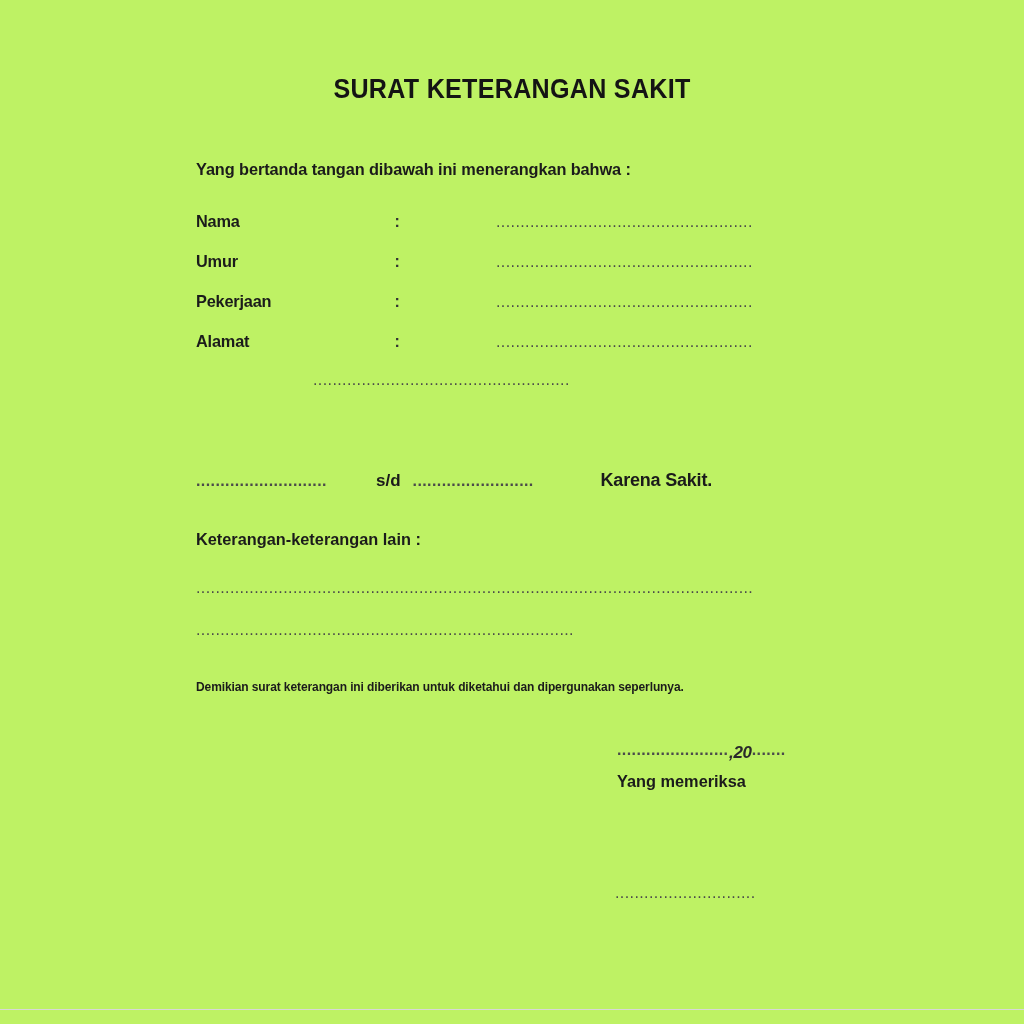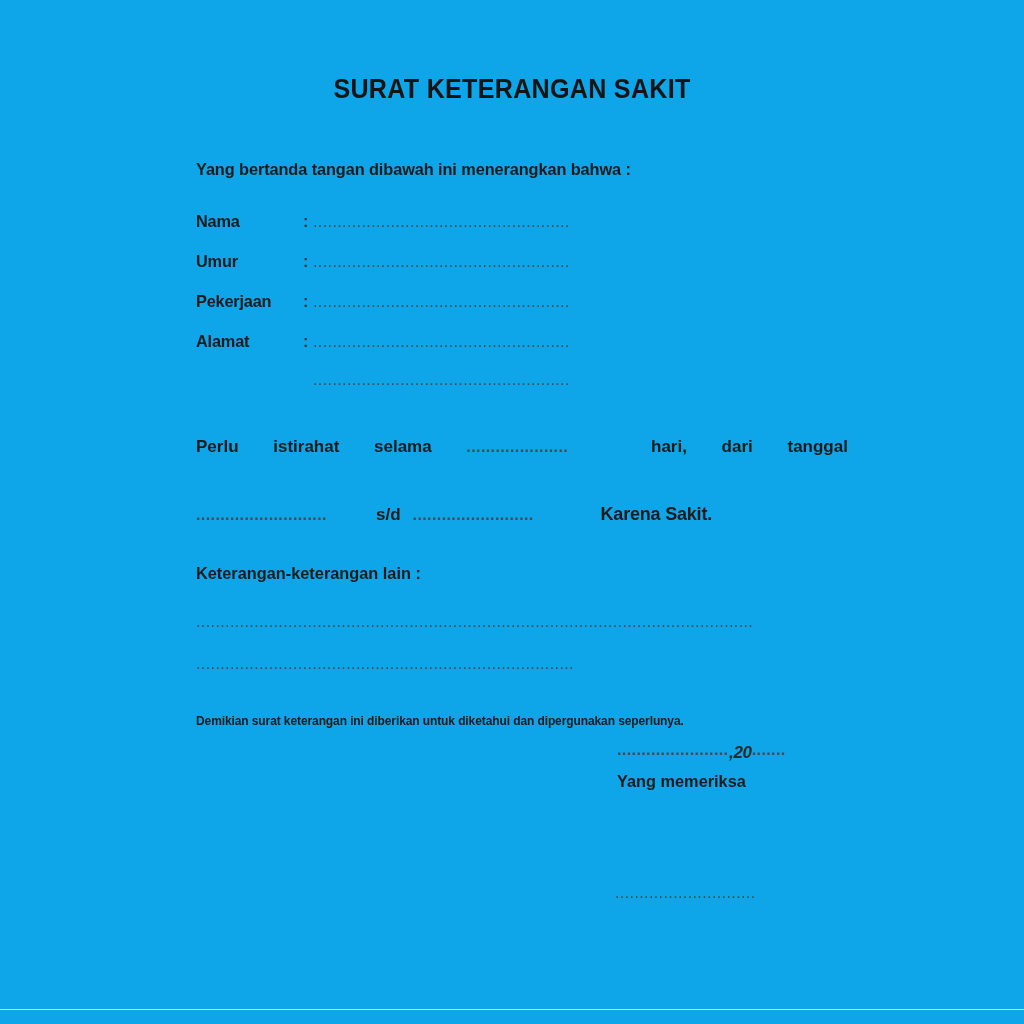--- a/index.html
+++ b/index.html
@@ -14,21 +14,21 @@
     color: #1a1a1a;
     overflow: hidden;
     position: relative;
   }
 
   .page {
     position: absolute;
     left: 0; top: 0;
     width: 1024px;
     height: 1024px;
-    background: #0ea5e9;
+    background: #bef264;
   }
 
   
   .page-bottom-edge {
     position: absolute;
     left: 0;
     top: 1009px;
     width: 1024px;
     height: 1px;
     background: #d8d8d8;
@@ -66,20 +66,21 @@
   }
 
   
   .fields {
     margin-top: 32px;
   }
   .field-row {
     display: flex;
     align-items: baseline;
     height: 40px;
+    justify-content: space-between;
   }
   .field-label {
     width: 107px;
     flex: 0 0 107px;
     font-size: 17px;
     font-weight: 600;
     color: #1b1b1b;
     letter-spacing: -0.2px;
     transform: scaleX(0.96);
     transform-origin: left center;
@@ -250,29 +251,20 @@
         <span class="dots field-dots">.....................................................</span>
       </div>
 
       <div class="alamat-extra">
         <span class="dots">.....................................................</span>
       </div>
 
     </div>
 
     <div class="rest-block">
-      <div class="rest-line-1">
-        <span>Perlu</span>
-        <span>istirahat</span>
-        <span>selama</span>
-        <span class="dots">.....................</span>
-        <span>hari,</span>
-        <span>dari</span>
-        <span>tanggal</span>
-      </div>
       <div class="rest-line-2">
         <span class="dots dots-a">...........................</span>
         <span class="sd">s/d</span>
         <span class="dots dots-b">.........................</span>
         <span class="karena-sakit">Karena Sakit.</span>
       </div>
     </div>
 
     <div class="other-label">Keterangan-keterangan lain :</div>
 

